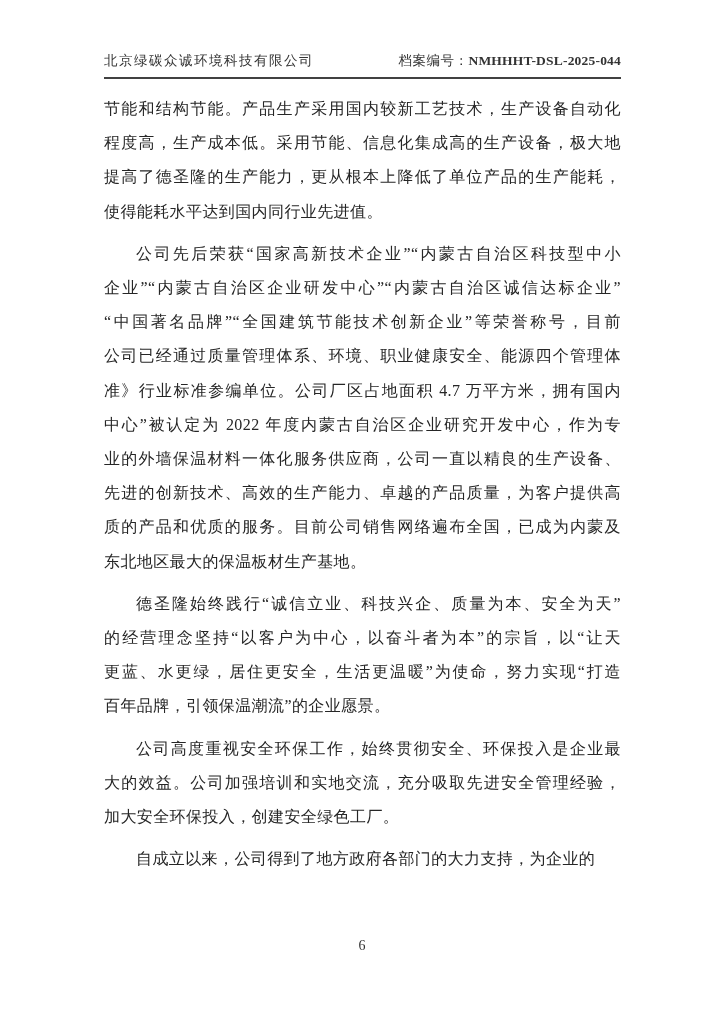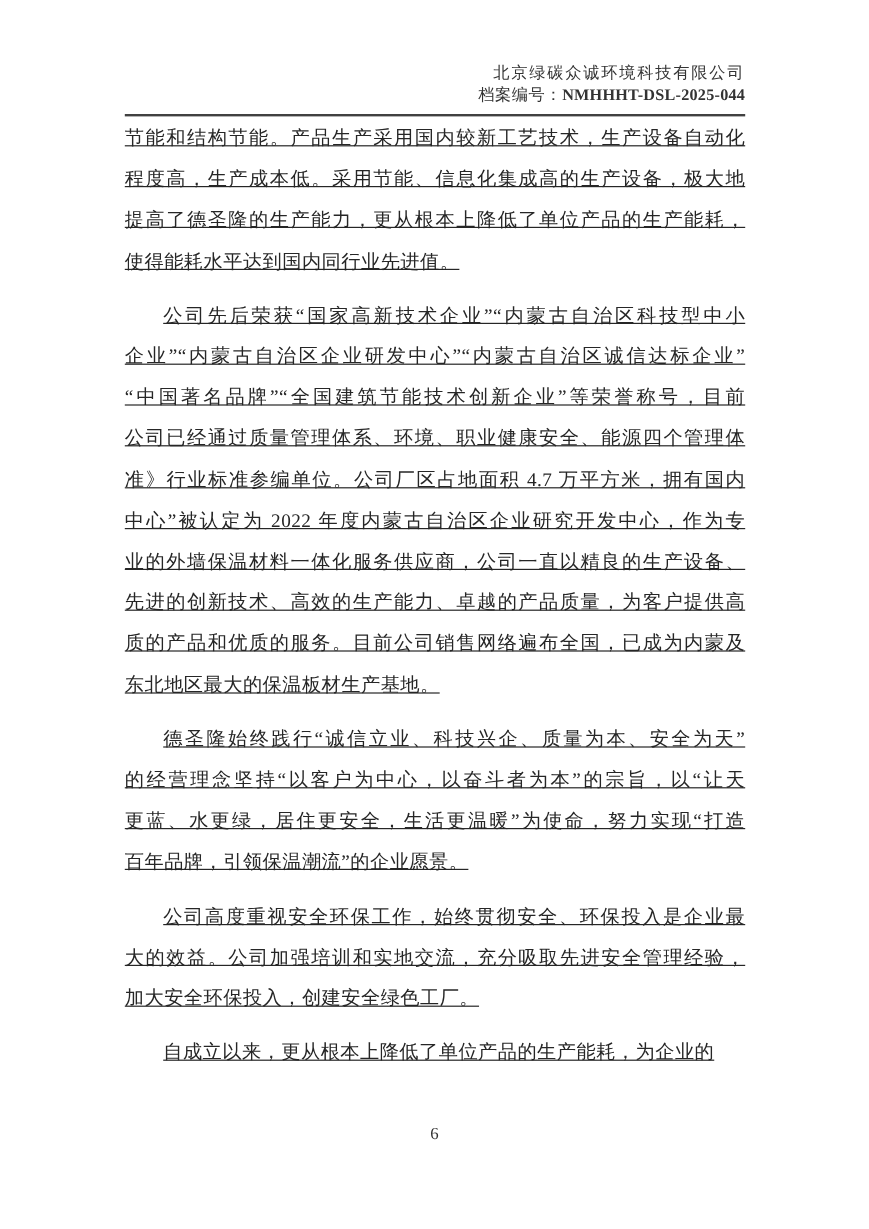--- a/index.html
+++ b/index.html
@@ -21,21 +21,20 @@
     left: 104px;
     top: 52px;
     width: 517px;
     display: flex;
     justify-content: space-between;
     align-items: flex-end;
     padding-bottom: 7px;
     border-bottom: 2px solid #414141;
     font-size: 13.5px;
     color: #333333;
-    flex-direction: column;
   }
   .company {
     letter-spacing: 1.5px;
   }
   .archive {
     letter-spacing: 0.5px;
     white-space: nowrap;
   }
   .archive .num {
     font-weight: bold;
@@ -46,22 +45,21 @@
     position: absolute;
     left: 104px;
     top: 88px;
     width: 517px;
     font-size: 16px;
     line-height: 34.2px;
     letter-spacing: 0.4px;
     color: #262626;
   }
   .paragraph {
-    margin: 11px 0 8px 0;
-    text-decoration: underline;
+    margin: 4px 0 8px 0;
   }
   .line {
     text-align: justify;
     text-align-last: justify;
   }
   .line.last {
     text-align-last: left;
   }
   .p-indent .line:first-child {
     text-indent: 2em;
@@ -110,21 +108,21 @@
         <div class="line">的经营理念坚持“以客户为中心，以奋斗者为本”的宗旨，以“让天</div>
         <div class="line">更蓝、水更绿，居住更安全，生活更温暖”为使命，努力实现“打造</div>
         <div class="line last">百年品牌，引领保温潮流”的企业愿景。</div>
       </div>
       <div class="paragraph p-indent">
         <div class="line">公司高度重视安全环保工作，始终贯彻安全、环保投入是企业最</div>
         <div class="line">大的效益。公司加强培训和实地交流，充分吸取先进安全管理经验，</div>
         <div class="line last">加大安全环保投入，创建安全绿色工厂。</div>
       </div>
       <div class="paragraph p-indent">
-        <div class="line last">自成立以来，更从根本上降低了单位产品的生产能耗，为企业的</div>
+        <div class="line last">自成立以来，公司得到了地方政府各部门的大力支持，为企业的</div>
       </div>
     </div>
 
   <div class="footer">
     <span>6</span>
   </div>
 
 </div>
 
 </body></html>

